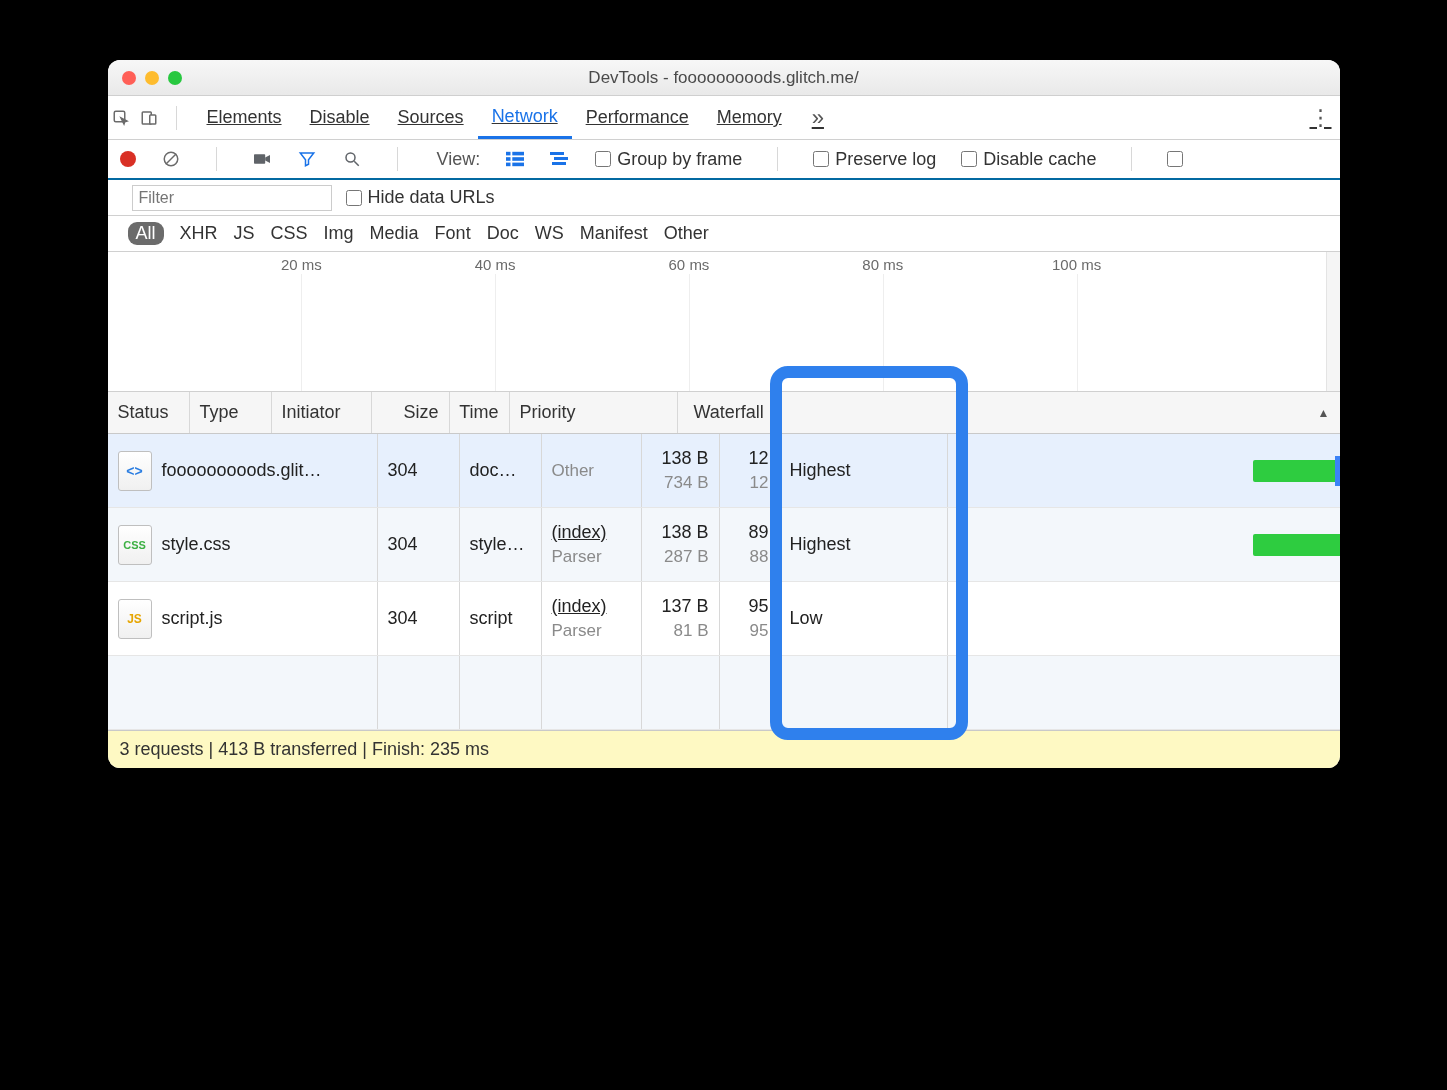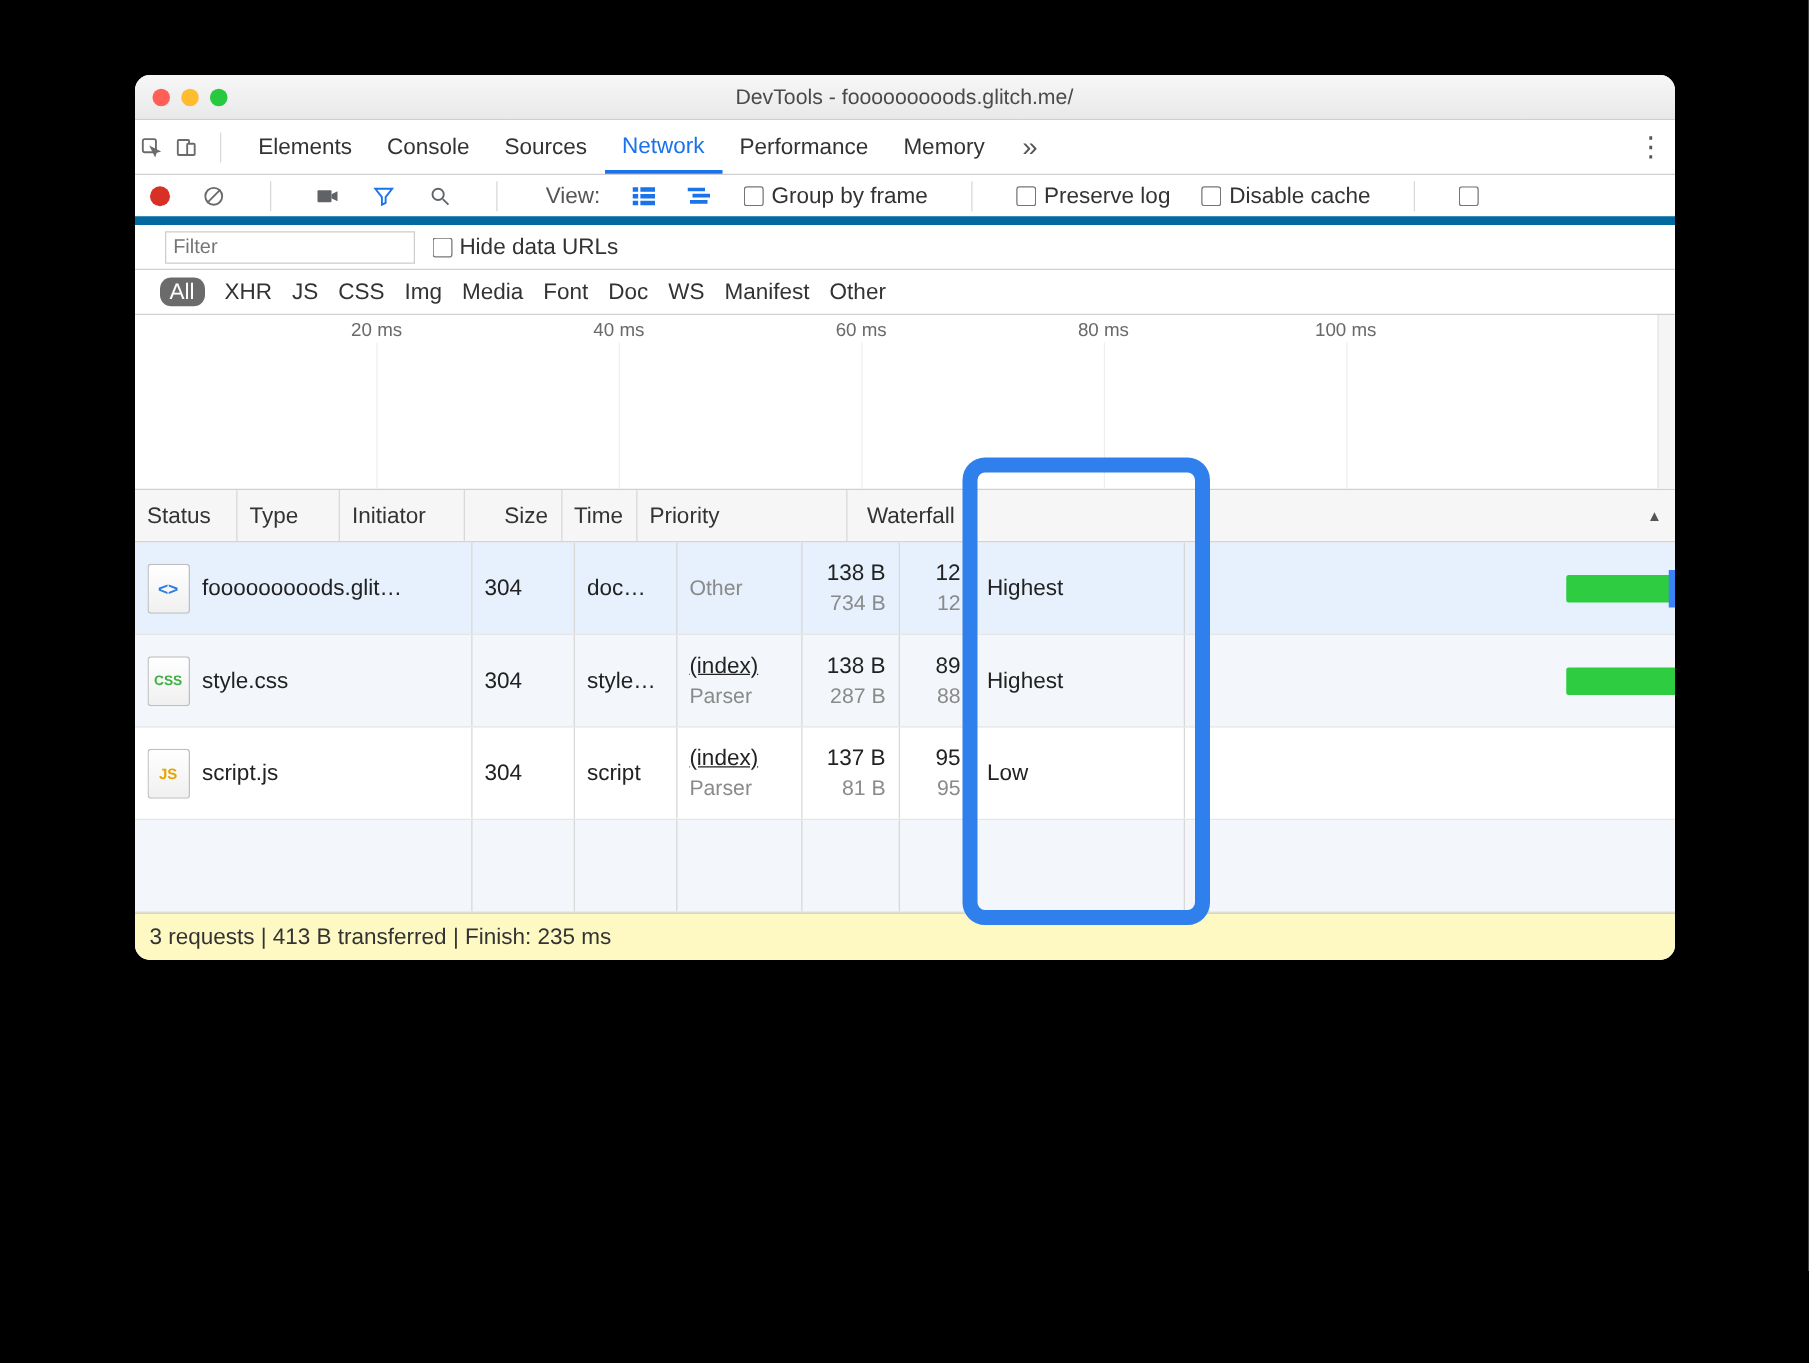--- a/index.html
+++ b/index.html
@@ -39,31 +39,32 @@
   
   .tabbar {
     height: 44px;
     border-bottom: 1px solid #d0d0d0;
     display:flex;
     align-items:center;
     padding: 0 2px;
     gap: 6px;
     font-size: 18px;
     color:#333;
+    text-decoration:underline;
   }
   .icon-box { width:22px; height:22px; display:flex; align-items:center; justify-content:center; color:#6b6b6b; }
   .vsep { width:1px; height:24px; background:#d8d8d8; margin:0 10px; }
   .tab { padding: 0 14px; height:100%; display:flex; align-items:center; cursor:pointer; color:#333; }
   .tab.active { color:#1a73e8; border-bottom:3px solid #1a73e8; margin-bottom:-1px; }
   .more { margin-left:10px; font-size:22px; color:#555; }
   .kebab { margin-left:auto; margin-right:6px; font-size:22px; color:#555; letter-spacing:0; }
   
   .toolbar {
     height: 40px;
-    border-bottom: 7px solid #0369a1;
+    border-bottom: 2px solid #0369a1;
     display:flex;
     align-items:center;
     padding: 0 12px;
     gap: 25px;
     font-size: 18px;
     color:#333;
   }
   .rec { width:16px; height:16px; border-radius:50%; background:#d93025; }
   .tb-icon { width:20px; height:20px; display:flex; align-items:center; justify-content:center; color:#5f6368; }
   .tb-icon.blue { color:#1a73e8; }
@@ -185,21 +186,21 @@
     </div>
     <div class="icon-box">
       <svg width="18" height="18" viewBox="0 0 24 24" fill="none" stroke="#6b6b6b" stroke-width="2">
           <rect x="3" y="4" width="12" height="16" rx="1"></rect>
           <rect x="13" y="8" width="8" height="12" rx="1" fill="#fff"></rect>
         </svg>
     </div>
     <div class="vsep"></div>
     <div id="tabs-host" style="display: flex; height: 100%;">
         <div class="tab">Elements</div>
-        <div class="tab">Console</div>
+        <div class="tab">Disable</div>
         <div class="tab">Sources</div>
         <div class="tab active">Network</div>
         <div class="tab">Performance</div>
         <div class="tab">Memory</div>
       </div>
     <div class="more">»</div>
     <div class="kebab">⋮</div>
   </div>
 
   <div class="toolbar">

